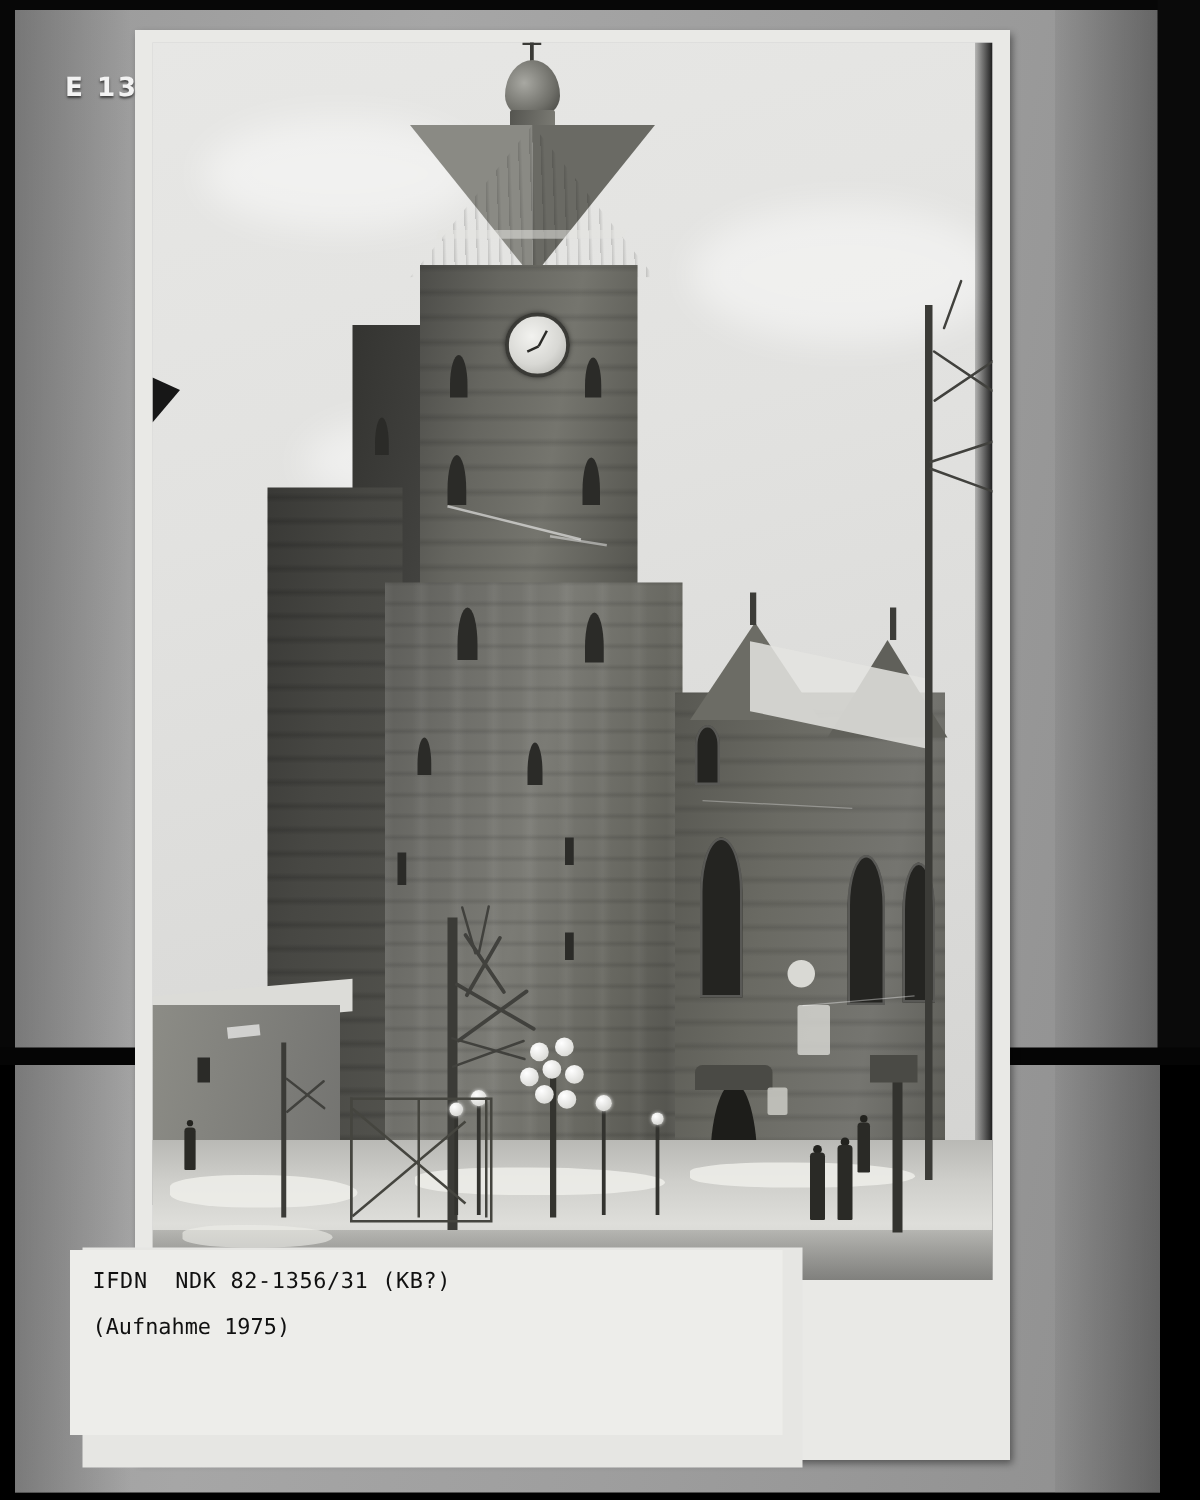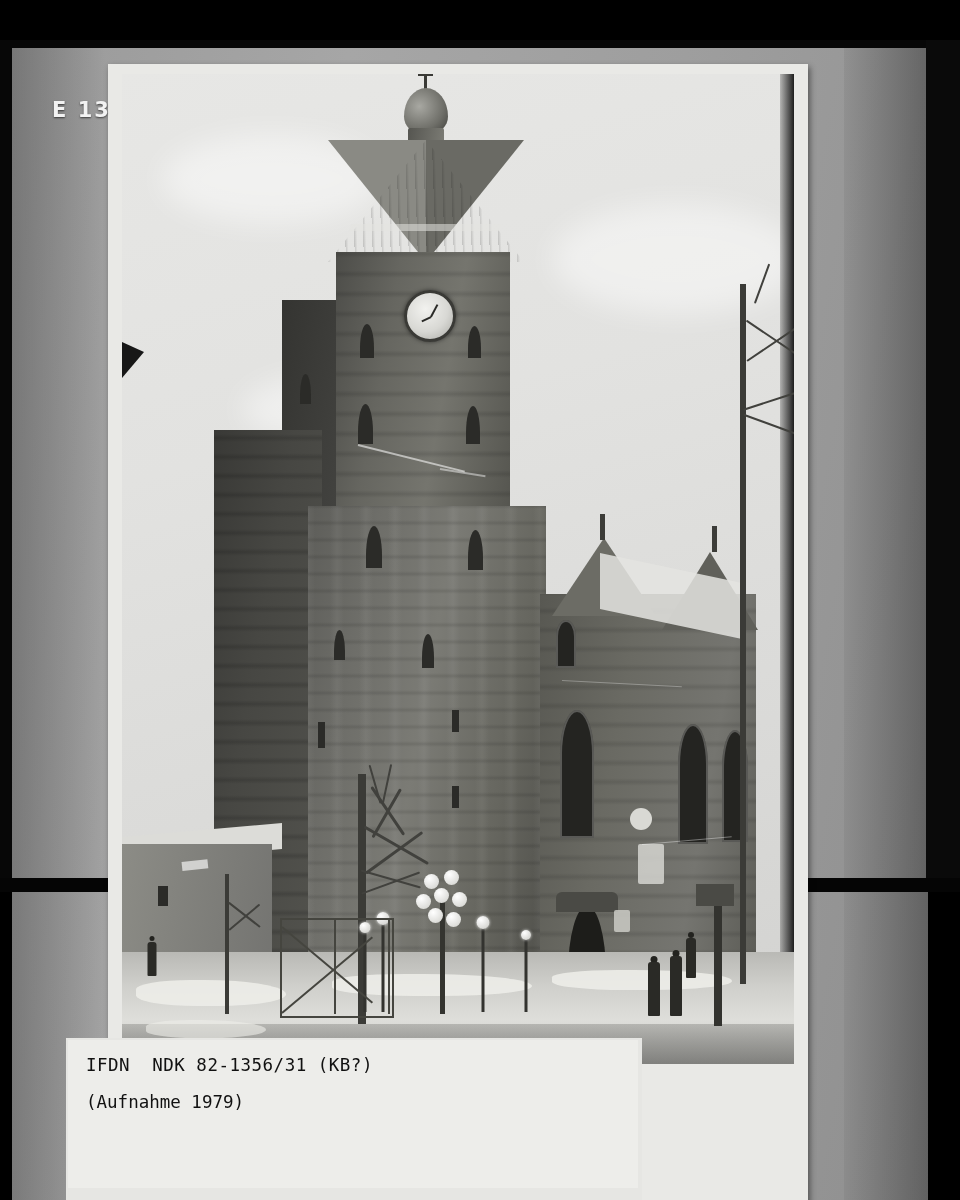--- a/index.html
+++ b/index.html
@@ -13,21 +13,20 @@
     overflow: hidden;
     font-family: "DejaVu Sans Mono", monospace;
   }
 
   
   .scan {
     position: relative;
     width: 960px;
     height: 852px;
     background: #070707;
-    margin-top: 40px;
   }
 
   
   .mount {
     position: absolute;
     left: 12px;
     top: 8px;
     width: 916px;
     height: 1186px;
     background: linear-gradient(100deg, #9a9a9a 0%, #a6a6a6 30%, #9e9e9e 60%, #8f8f8f 100%);
@@ -458,21 +457,21 @@
   
   .scratch {
     position: absolute;
     background: rgba(255,255,255,0.75);
     transform-origin: left center;
   }
 
   
   .caption {
     position: absolute;
-    left: 68px;
+    left: 56px;
     top: 1000px;
     width: 570px;
     min-height: 148px;
     background: #ededea;
     padding: 12px 16px 14px 18px;
     box-sizing: border-box;
   }
   .caption-line {
     font-family: "DejaVu Sans Mono", monospace;
     font-size: 17.5px;
@@ -676,16 +675,16 @@
       <div class="scratch" style="left:60px;  top:788px; width:26px; height:9px; transform:rotate(-6deg); opacity:.85;"></div>
       <div class="scratch" style="left:440px; top:606px; width:120px; height:1px; transform:rotate(3deg); opacity:.4;"></div>
       <div class="scratch" style="left:520px; top:770px; width:90px; height:1px; transform:rotate(-5deg); opacity:.5;"></div>
 
     </div>
   </div>
 
   <div class="caption-paper"></div>
   <div class="caption">
     <div class="caption-line id">IFDN  NDK 82-1356/31 (KB?)</div>
-    <div class="caption-line">(Aufnahme 1979)</div>
+    <div class="caption-line">(Aufnahme 1975)</div>
   </div>
 
 </div>
 
 </body></html>

